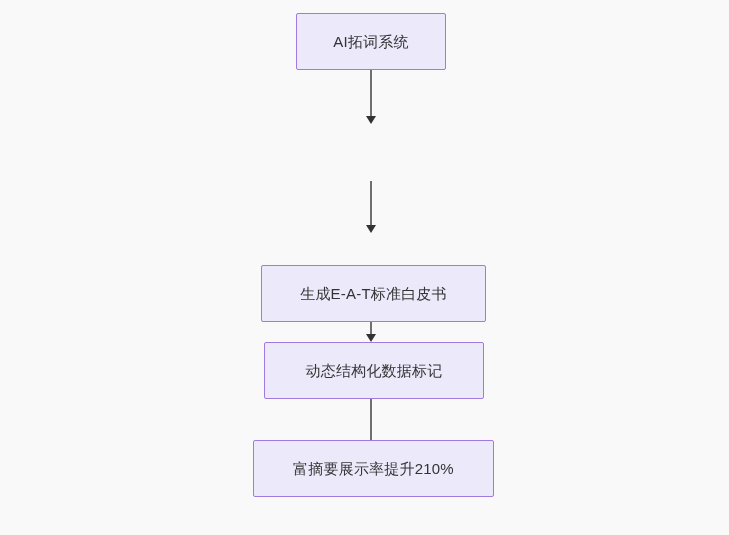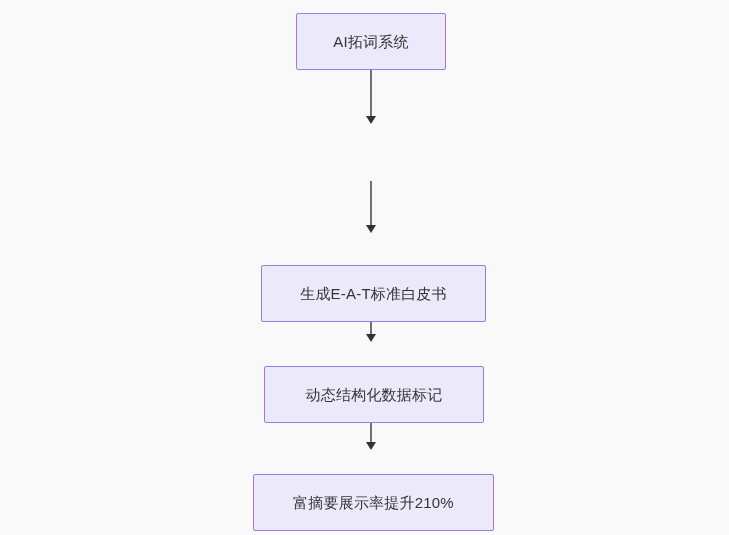--- a/index.html
+++ b/index.html
@@ -57,22 +57,22 @@
     border-left: 5.5px solid transparent;
     border-right: 5.5px solid transparent;
     border-top: 8px solid #333333;
     left: -4.5px;
   }
 
   
   #node-1 { left: 296px; top: 13px;  width: 150px; height: 57px; }
   #node-2 { left: 275px; top: 124px; width: 191px; height: 57px; }
   #node-3 { left: 261px; top: 233px; width: 225px; height: 57px; margin-top: 32px; }
-  #node-4 { left: 264px; top: 342px; width: 220px; height: 57px; margin-top: 24px; }
-  #node-5 { left: 253px; top: 474px; width: 241px; height: 57px; justify-content: center; }
+  #node-4 { left: 264px; top: 342px; width: 220px; height: 57px; }
+  #node-5 { left: 253px; top: 440px; width: 241px; height: 57px; justify-content: center; }
 
   
   #edge-1 { left: 370px; top: 70px;  height: 54px; }
   #edge-2 { left: 370px; top: 181px; height: 52px; }
   #edge-3 { left: 370px; top: 290px; height: 52px; }
   #edge-4 { left: 370px; top: 399px; height: 51px; }
 </style>
 </head>
 <body>
 

